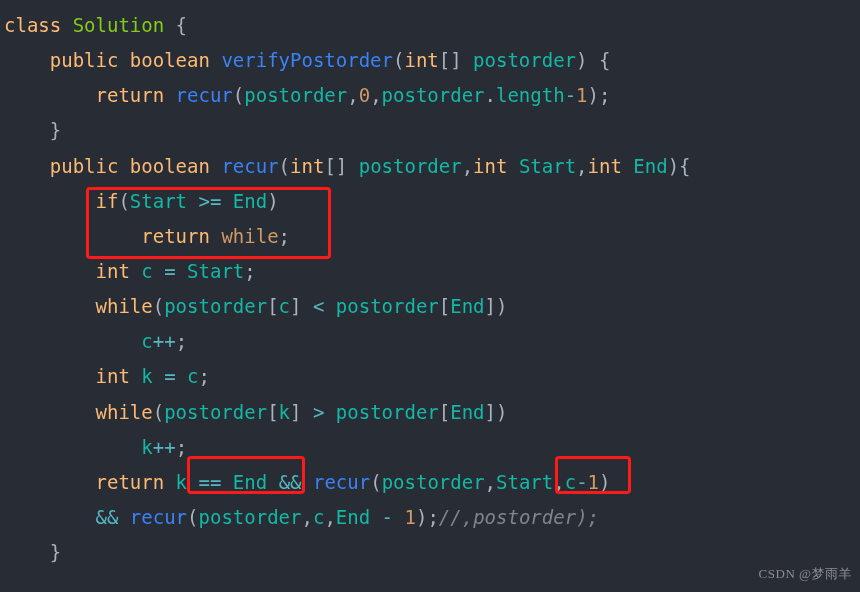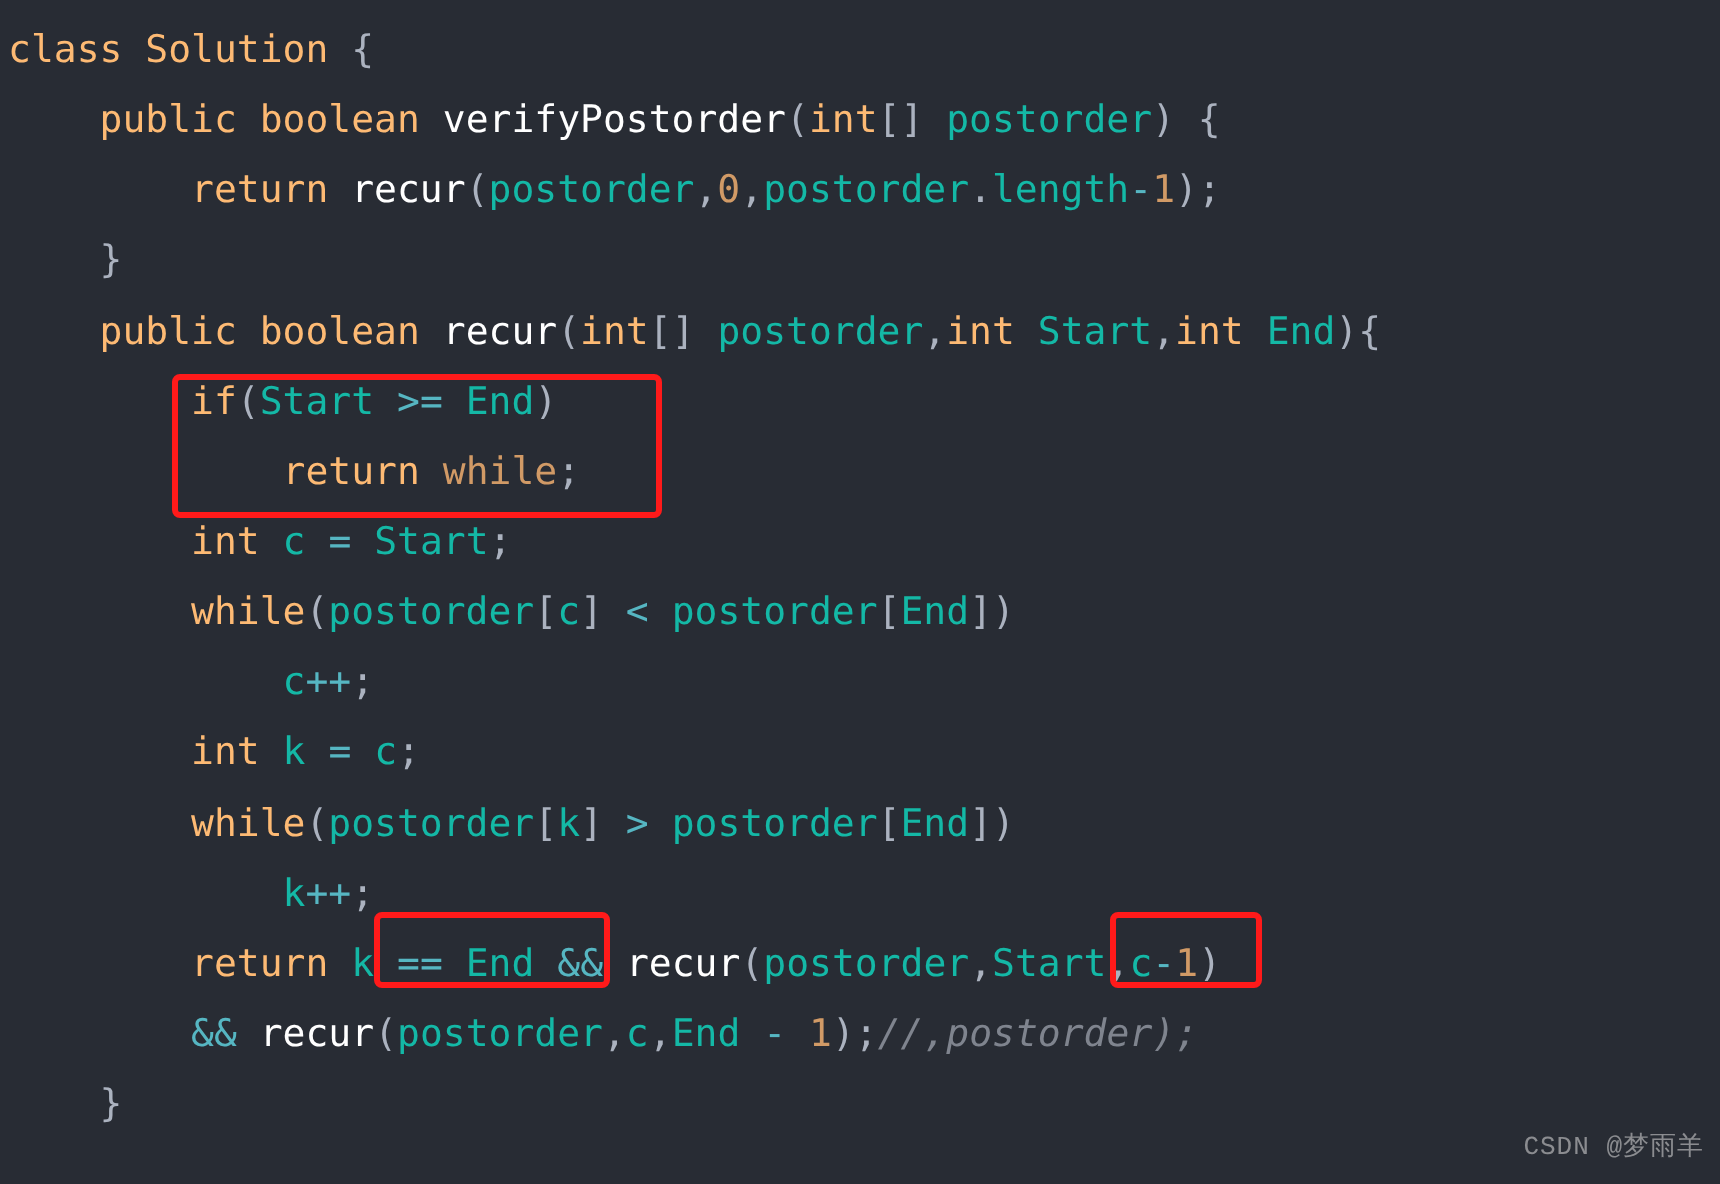--- a/index.html
+++ b/index.html
@@ -14,40 +14,40 @@
     height: 592px;
     overflow: hidden;
     position: relative;
   }
   pre {
     margin: 0;
     padding: 8px 4px;
     white-space: pre;
   }
   .kw { color: #fdba74; }      
-  .typ { color: #fdba74; }     
-  .fn { color: #ffffff; }      
+  .typ { color: #84cc16; }     
+  .fn { color: #3b82f6; }      
   .var { color: #14b8a6; }     
   .num { color: #d19a66; }     
   .op { color: #56b6c2; }      
   .cmt { color: #7f848e; font-style: italic; } 
   .box {
     border: 3px solid #ff1a1a;
     border-radius: 4px;
     position: absolute;
     box-sizing: border-box;
     pointer-events: none;
   }
   .watermark {
     position: absolute;
     right: 8px;
     bottom: 6px;
     font-size: 13px;
     color: rgba(220,220,220,0.55);
-    font-family: Liberation Mono, monospace;
+    font-family: Liberation Serif, serif;
     letter-spacing: 0.5px;
   }
 </style>
 </head>
 <body>
 
 <pre><span class="kw">class</span> <span class="typ">Solution</span> {
     <span class="kw">public</span> <span class="kw">boolean</span> <span class="fn">verifyPostorder</span>(<span class="kw">int</span>[] <span class="var">postorder</span>) {
         <span class="kw">return</span> <span class="fn">recur</span>(<span class="var">postorder</span>,<span class="num">0</span>,<span class="var">postorder</span>.<span class="var">length</span><span class="op">-</span><span class="num">1</span>);
     }

